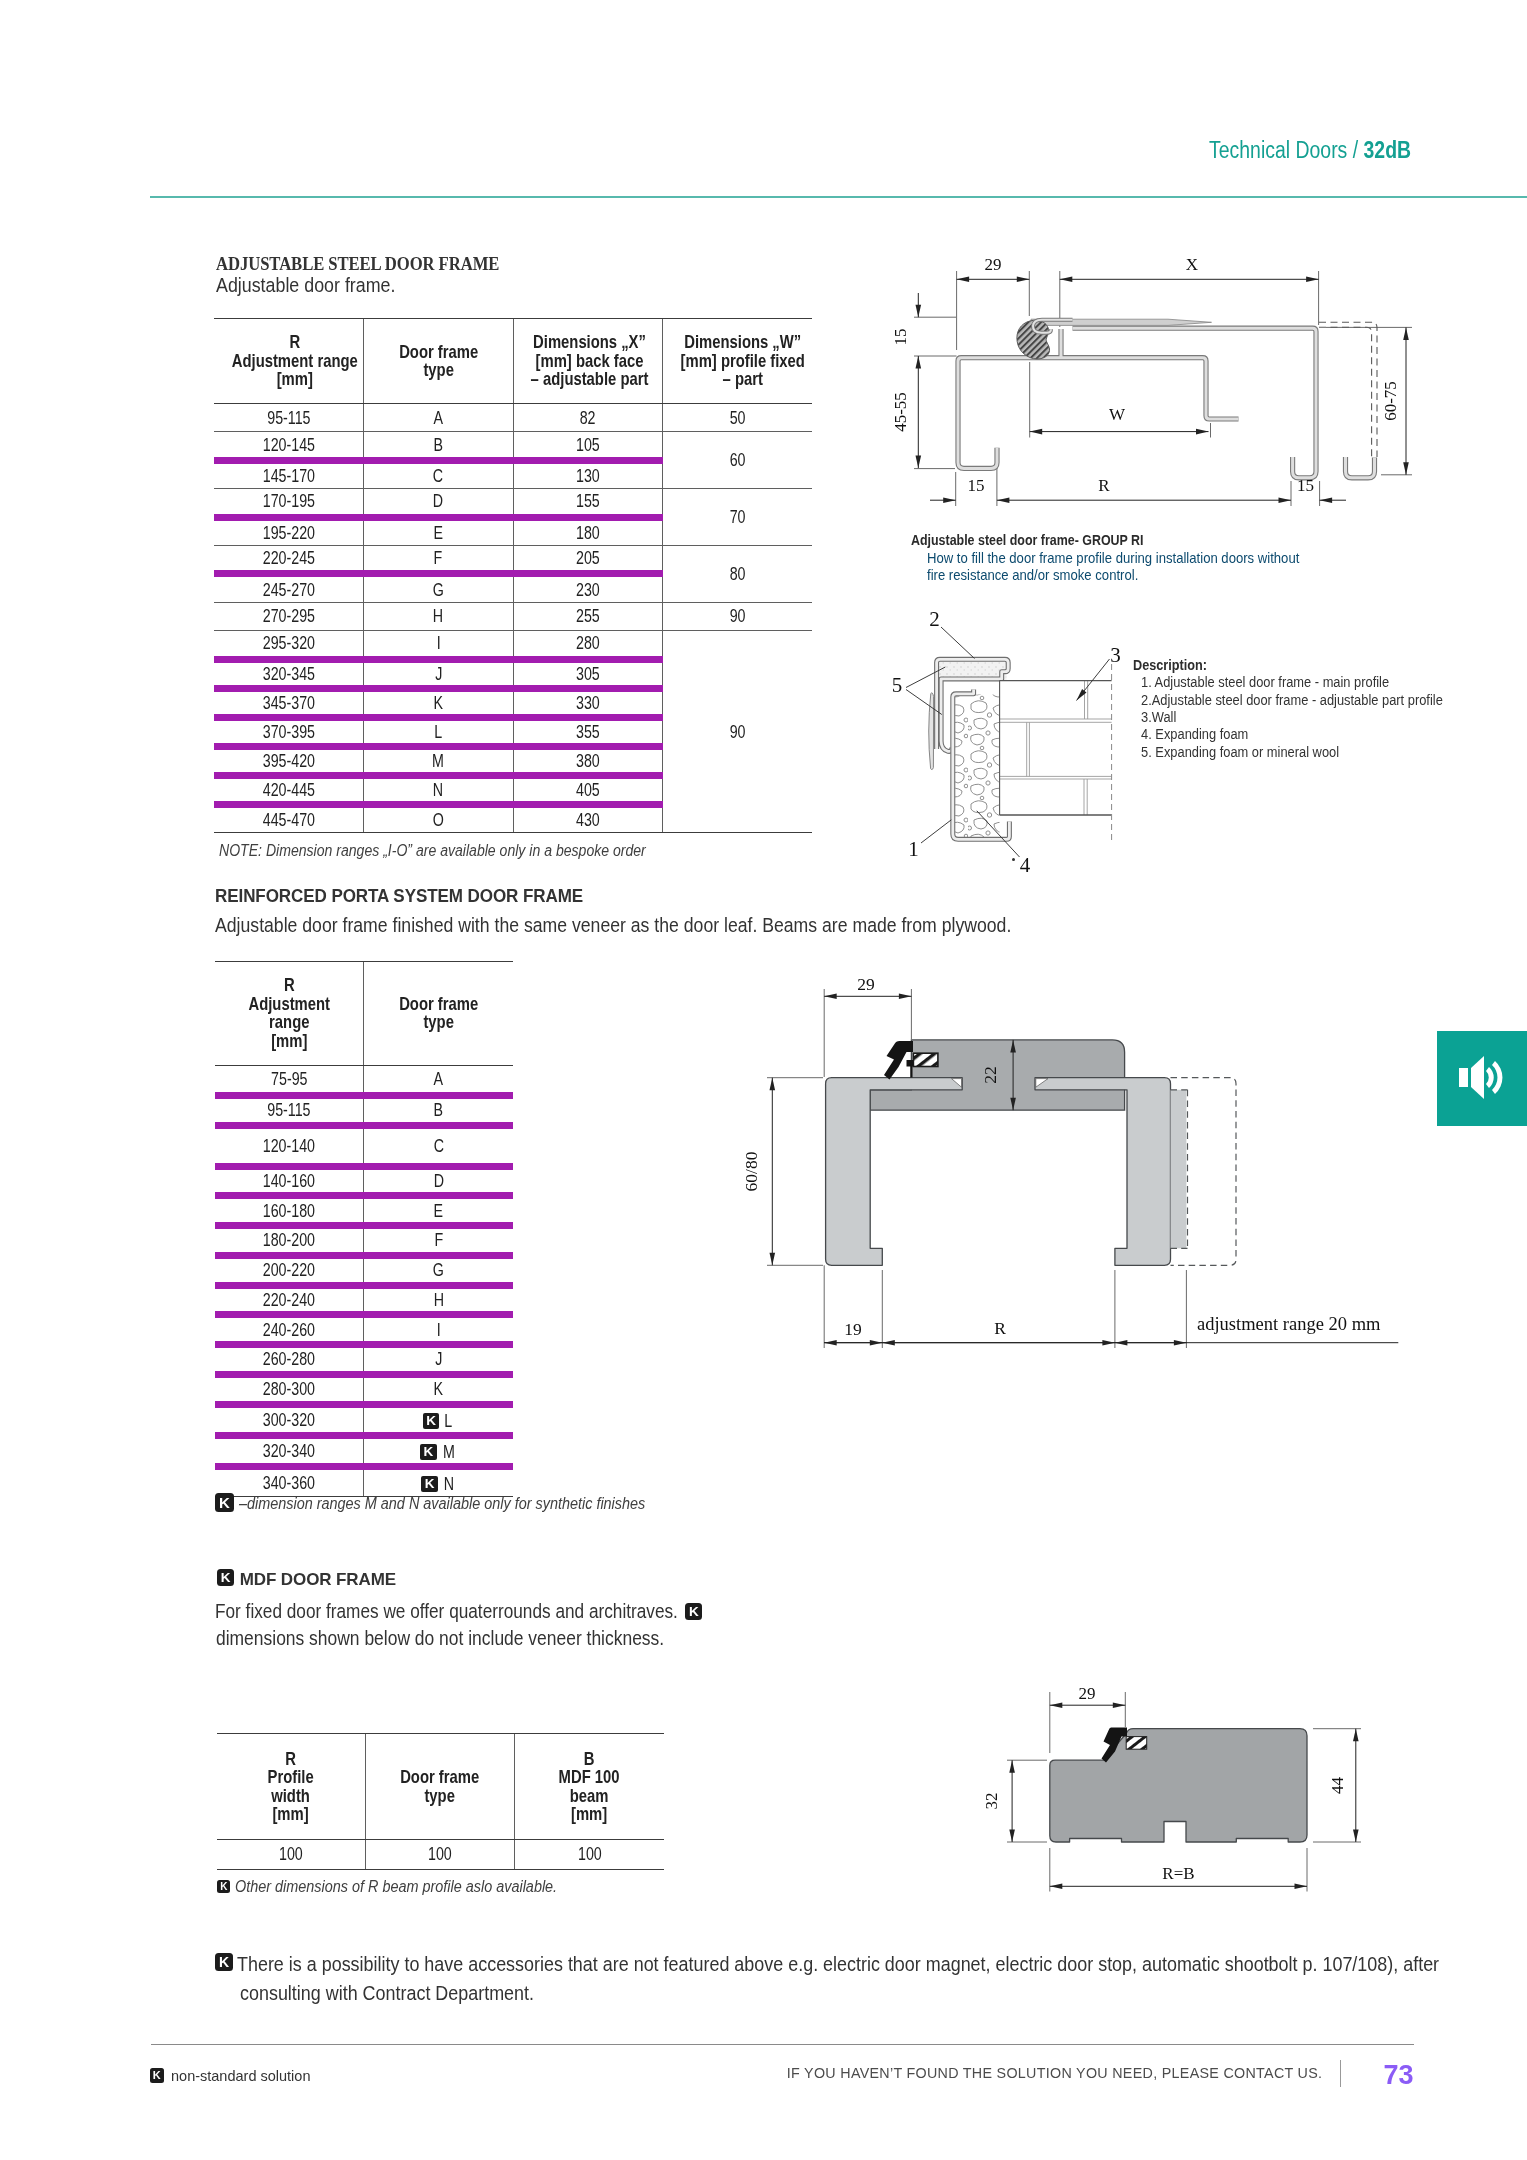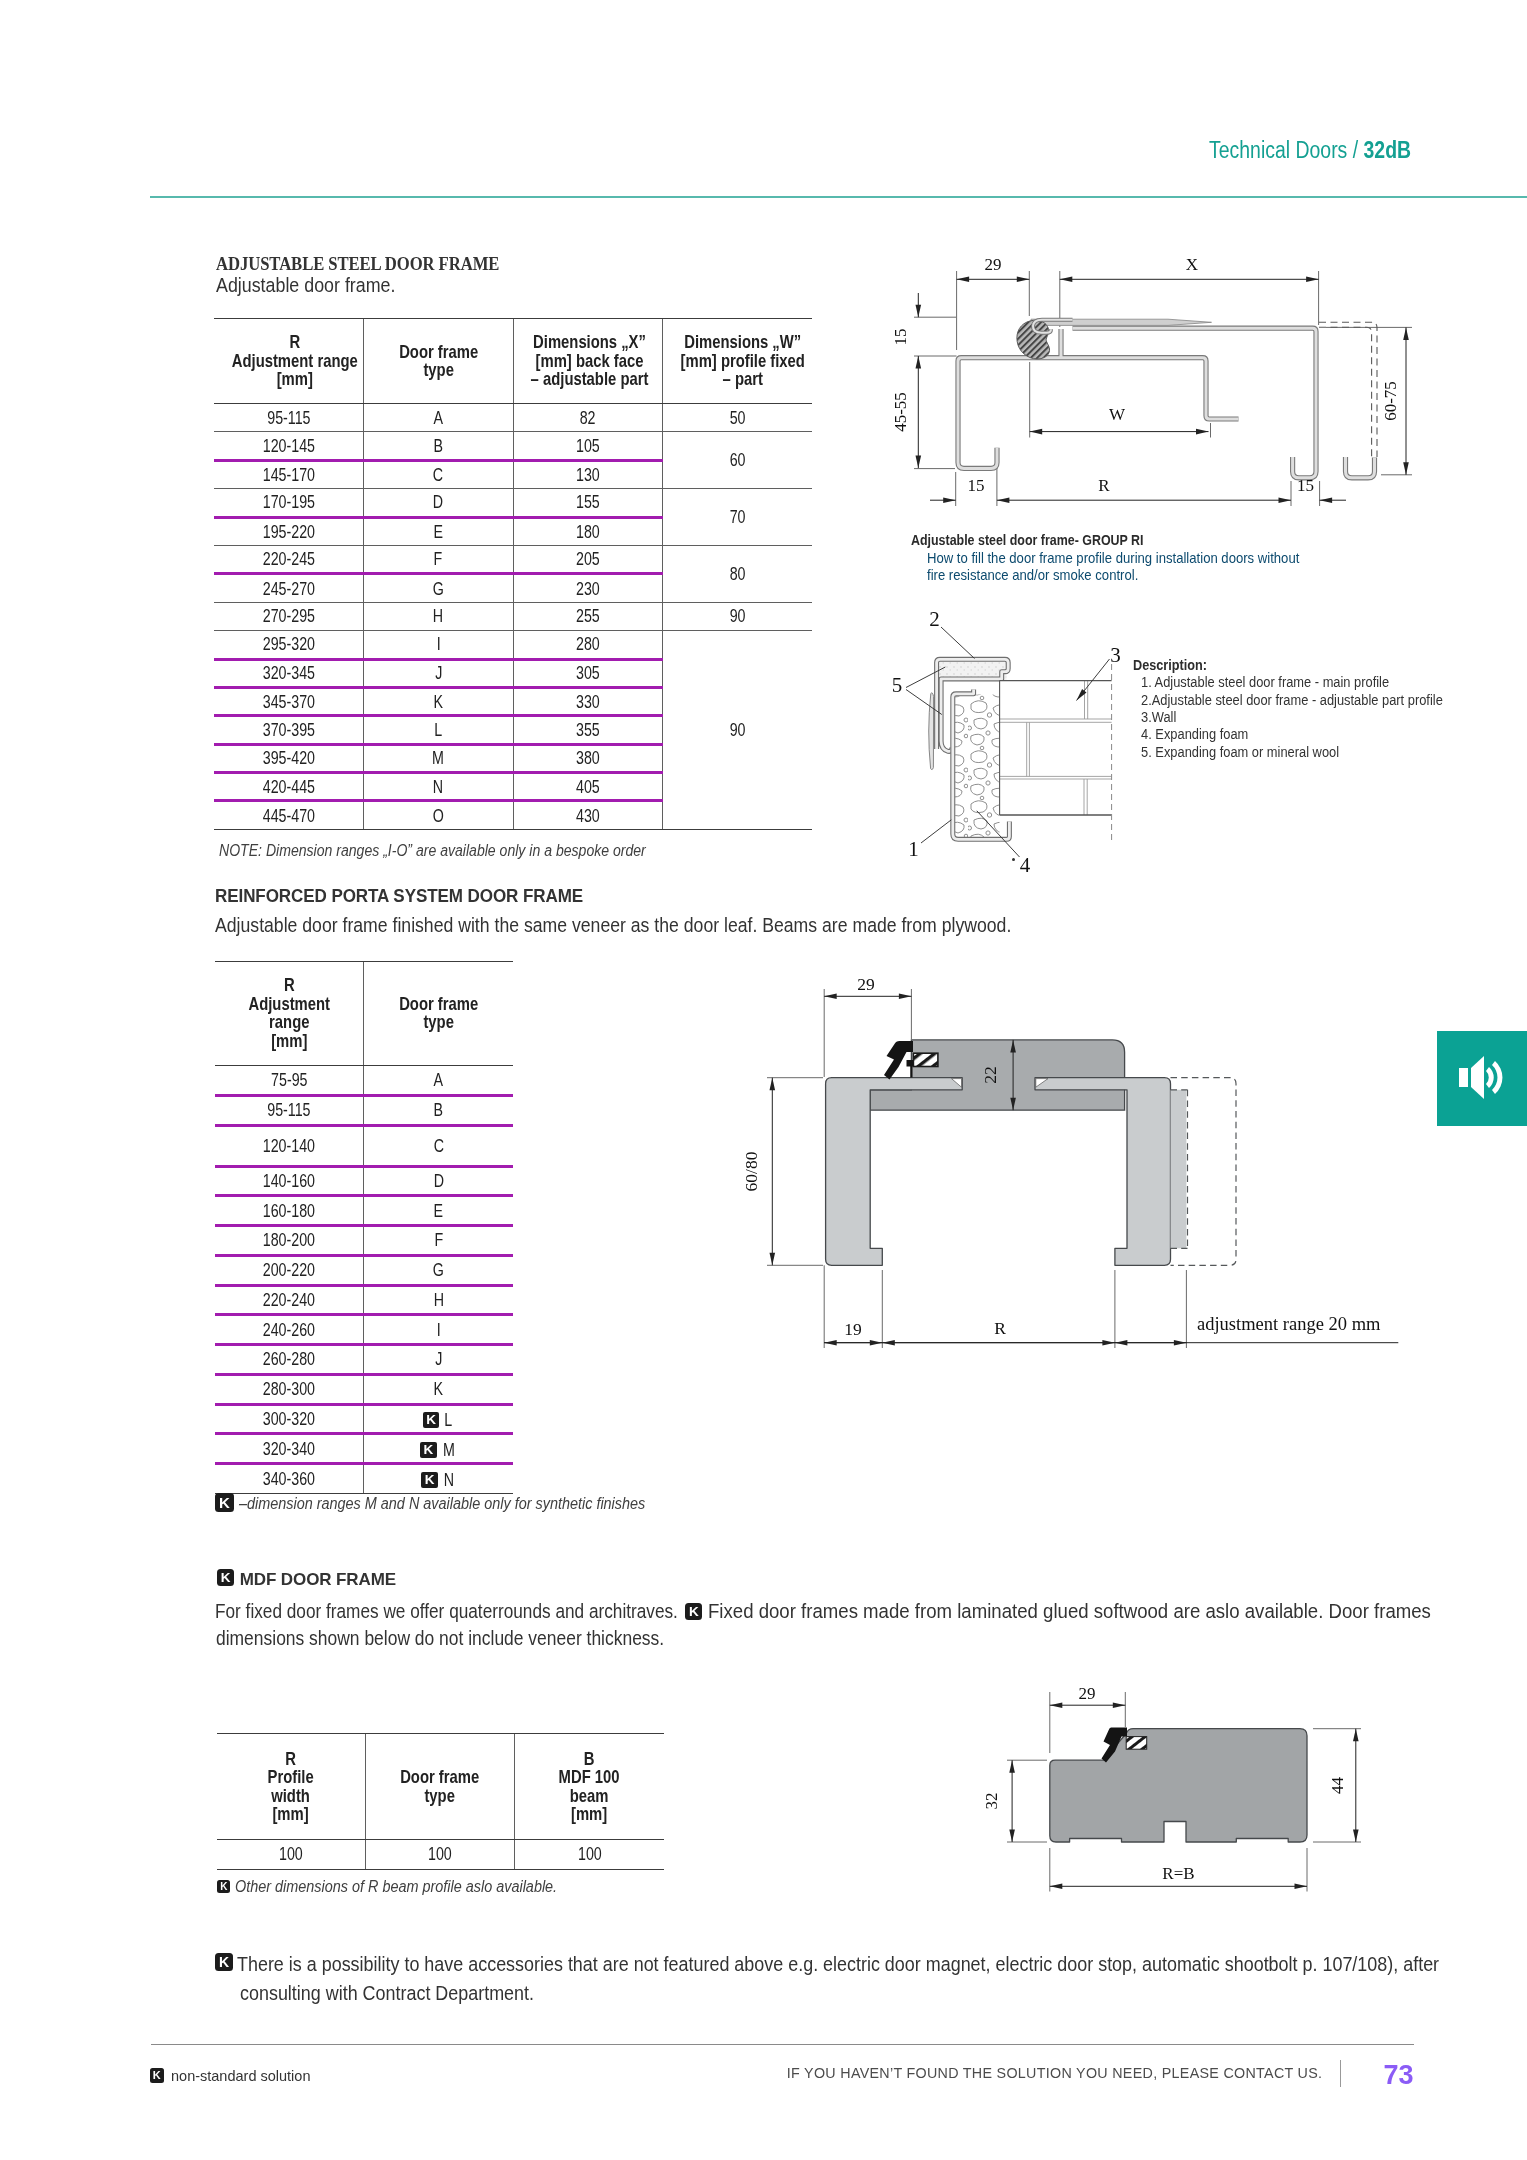--- a/index.html
+++ b/index.html
@@ -13,21 +13,21 @@
 .kic{display:inline-block;background:#1c1c1c;color:#fff;font-weight:bold;text-align:center;
   border-radius:3.5px;font-family:"Liberation Sans",sans-serif;}
 table.tb{border-collapse:collapse;table-layout:fixed;}
 table.tb td{text-align:center;vertical-align:middle;padding:0;font-size:19px;color:#222;}
 td.hd{font-weight:bold;font-size:19px;line-height:18.5px;color:#2b2b2b;}
 .c{display:inline-block;transform:scaleX(0.75);white-space:nowrap;}
 .h{display:inline-block;transform:scaleX(0.78);white-space:nowrap;}
 .bt{border-top:1.5px solid #3c3c3c;}
 .bb{border-bottom:1.5px solid #3c3c3c;}
 .bg{border-bottom:1.2px solid #5f5f5f;}
-.bl{border-bottom:3px solid #a21caf;text-decoration:underline;}
+.bl{border-bottom:7px solid #a21caf;text-decoration:underline;}
 .vl{border-left:1px solid #5f5f5f;}
 </style>
 </head>
 <body>
 <div id="page">
 
 <div class="abs" style="right:115.7px;top:136.5px;font-size:23px;color:#14a092;"><span class="sq" style="transform:scaleX(0.845);transform-origin:100% 50%;">Technical Doors / <b>32dB</b></span></div>
 
 <div class="abs" style="left:150px;top:195.5px;width:1377px;height:2.4px;background:#57b9ad;"></div>
 
@@ -435,21 +435,20 @@
 <text x="1000" y="1334" text-anchor="middle">R</text>
 <text x="1197" y="1330" style="font-size:18.5px;">adjustment range 20 mm</text>
 </g>
 </svg>
 
 <span class="kic abs" style="left:217.1px;top:1568.9px;width:17px;height:17px;line-height:17px;font-size:13.5px;">K</span>
 <div class="abs t1" style="left:239.7px;top:1570.4px;font-size:17px;"><span class="sq" style="transform:scaleX(1.0);">MDF DOOR FRAME</span></div>
 
 <div class="abs body" style="left:215px;top:1601.3px;"><span class="sq" style="transform:scaleX(0.893);">For fixed door frames we offer quaterrounds and architraves.</span></div>
 <span class="kic abs" style="left:685.4px;top:1603.3px;width:17px;height:17px;line-height:17px;font-size:13.5px;">K</span>
-<div class="abs body" style="left:707.5px;top:1601.3px;"><span class="sq" style="transform:scaleX(0.965);">Fixed door frames made from laminated glued softwood are aslo available. Door frames</span></div>
 <div class="abs body" style="left:215.6px;top:1628px;"><span class="sq" style="transform:scaleX(0.905);">dimensions shown below do not include veneer thickness.</span></div>
 
 
 <div class="abs" style="left:216.7px;top:1733px;">
 <table class="tb" style="width:447px;">
 <colgroup>
           <col style="width:148.6px">
           <col style="width:149.3px">
           <col style="width:149.1px">
         </colgroup>

